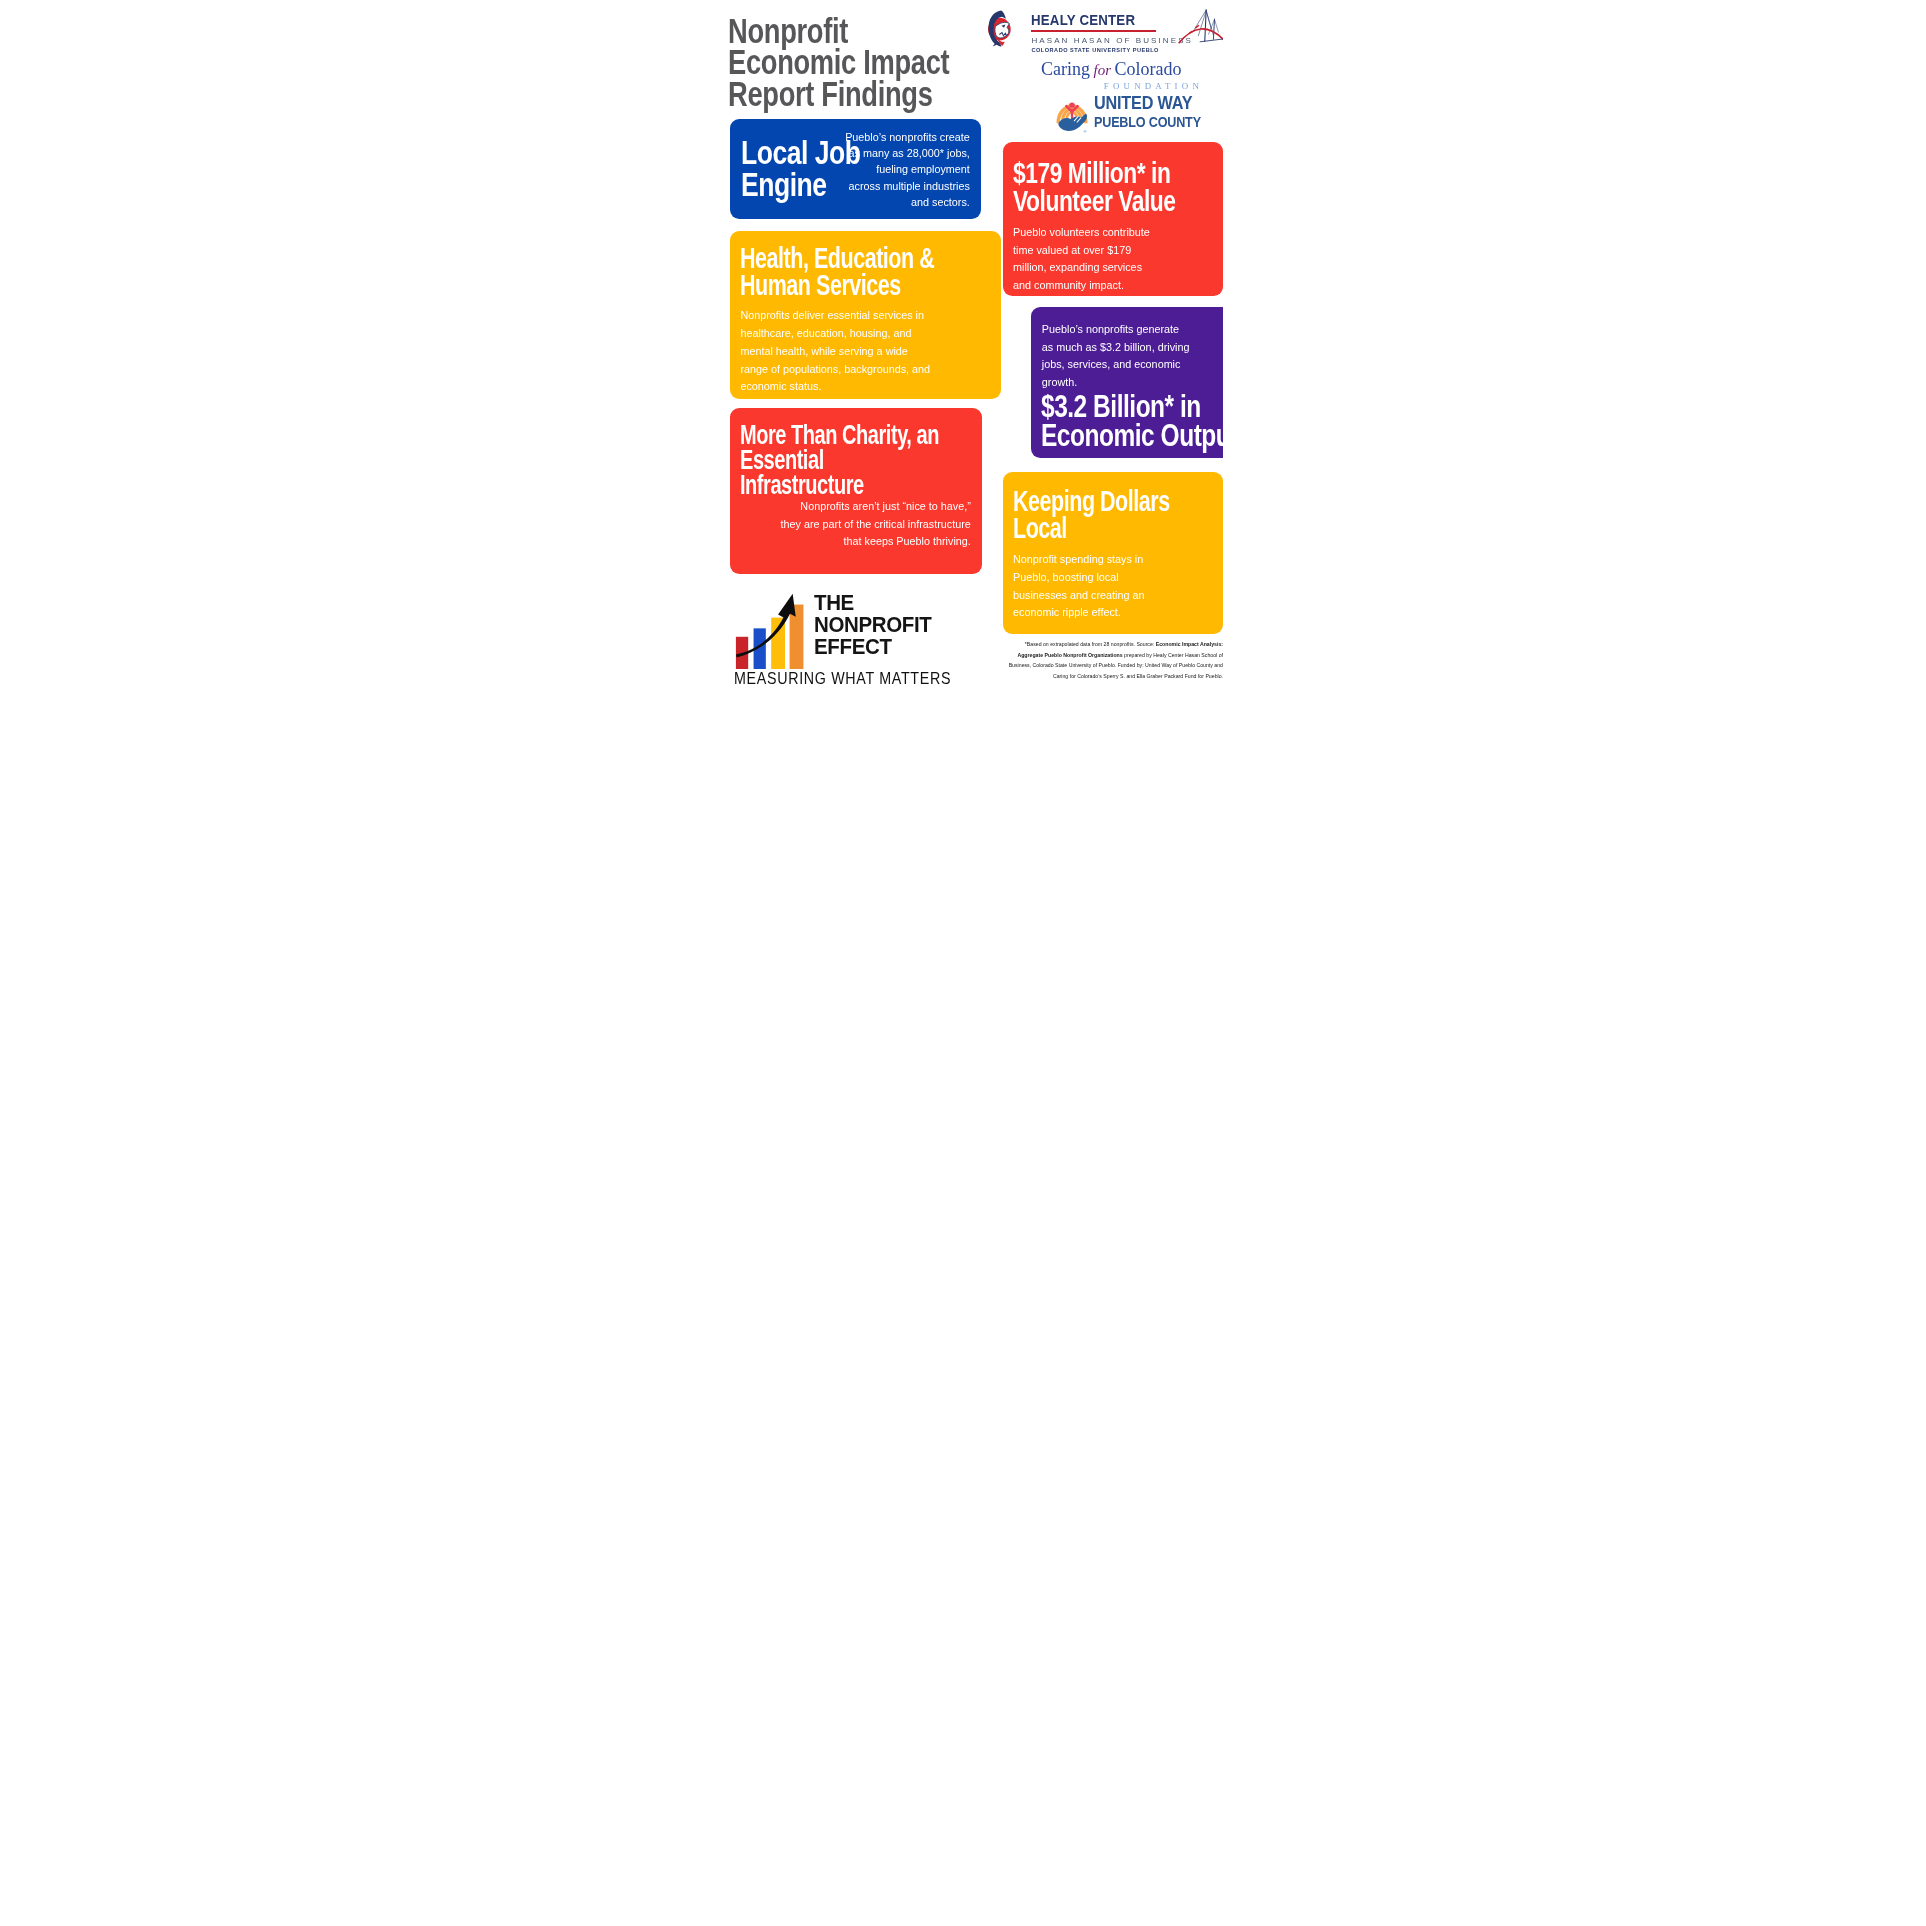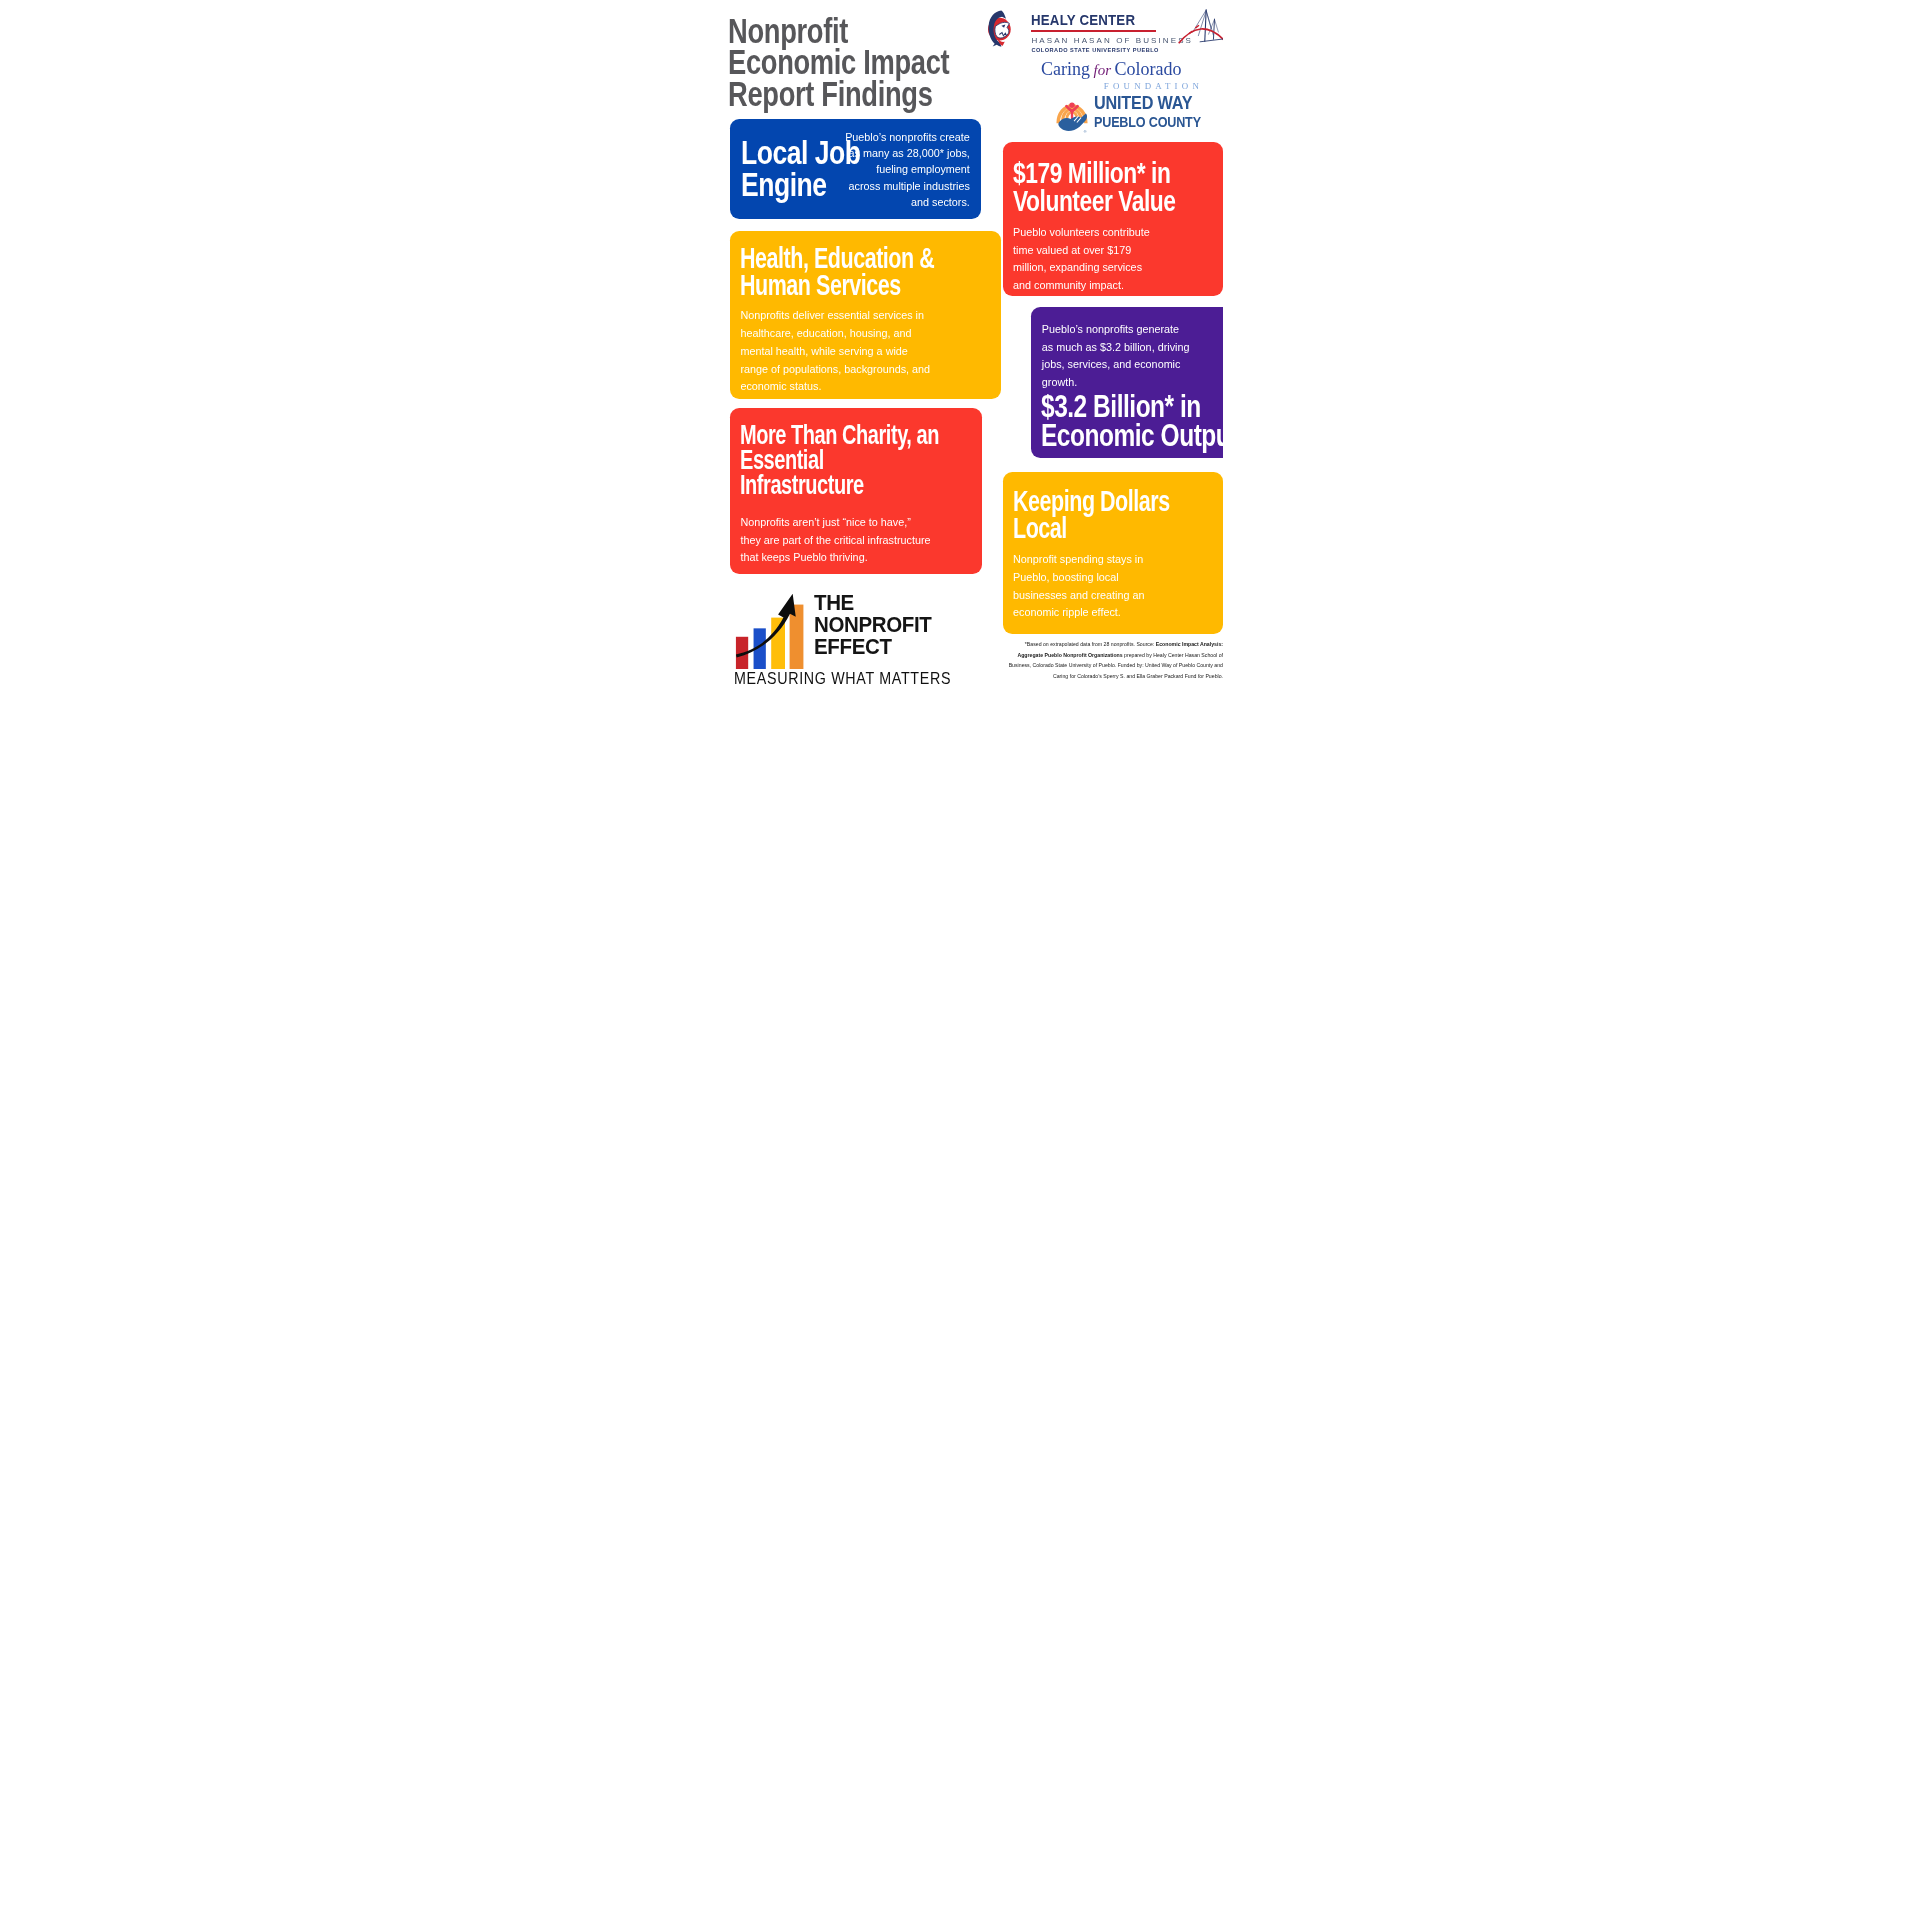--- a/index.html
+++ b/index.html
@@ -23,21 +23,21 @@
   .b{
     margin:0;font-size:10.8px;line-height:1.64;font-weight:400;white-space:pre;
   }
   #card0{left:26.6px;top:119px;width:251px;height:100px;}
   #card0 .h{position:absolute;left:11.6px;top:50%;font-size:34px;transform:translateY(-50%) scaleX(0.78);transform-origin:0 50%;}
   #card0 .b{position:absolute;right:10.8px;top:10px;text-align:right;line-height:1.5;}
   #card1{left:26.6px;top:231px;width:271px;height:168px;padding:14px 10.8px;}
   #card1 .b{margin-top:8.5px;}
   #card2{left:26.6px;top:408px;width:252px;height:166px;padding:14.6px 10.8px;}
   #card2 .h{font-size:27px;}
-  #card2 .b{margin-top:16px;}
+  #card2 .b{margin-top:0;text-align:right;}
   #card3{left:300px;top:142px;width:220px;height:154px;padding:17px 10px;}
   #card3 .h{font-size:30px;transform:scaleX(0.76);}
   #card3 .b{margin-top:9.2px;}
   #card4{left:300px;top:307px;width:220px;height:151px;}
   #card4 .b{position:absolute;left:10.8px;top:14px;}
   #card4 .h{position:absolute;left:10px;bottom:7px;font-size:31px;transform:scaleX(0.79);}
   #card5{left:300px;top:472px;width:220px;height:162px;padding:16px 10px;}
   #card5 .b{margin-top:9.2px;}
   
   .healy{position:absolute;left:283px;top:6.2px;width:239px;height:54px;display:flex;align-items:flex-start;}

